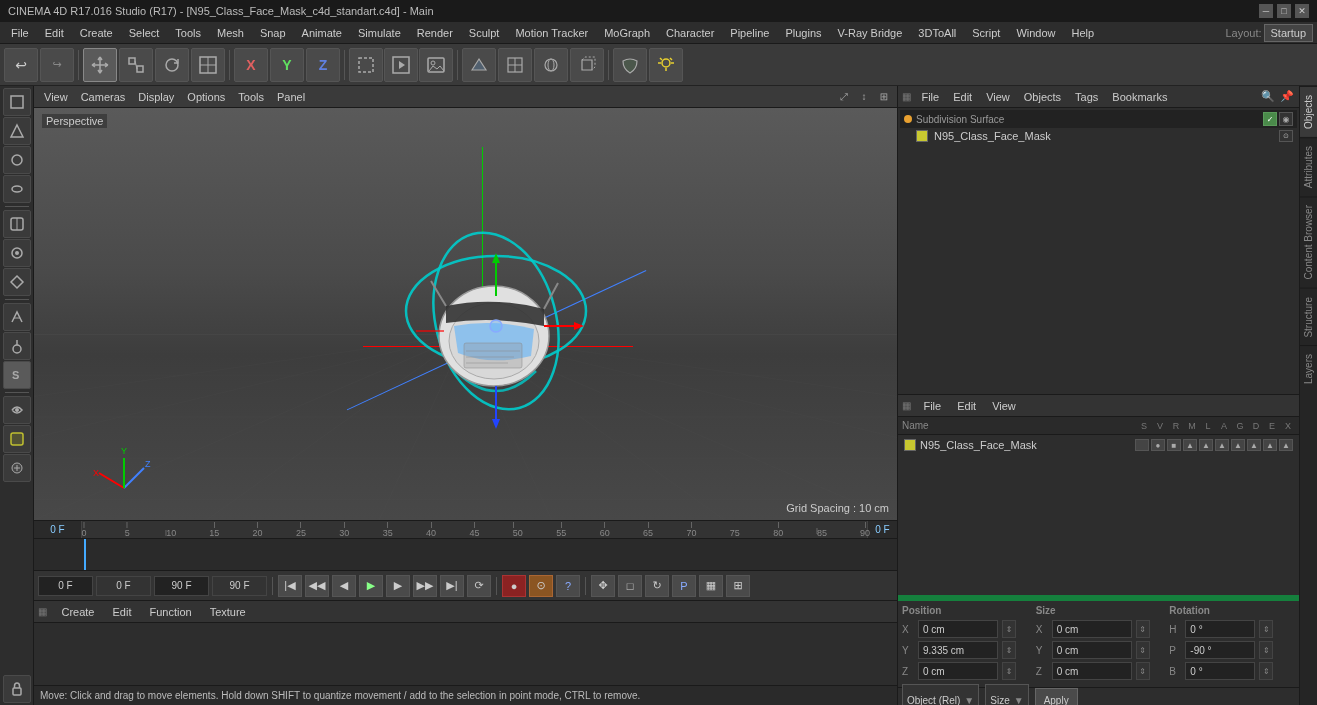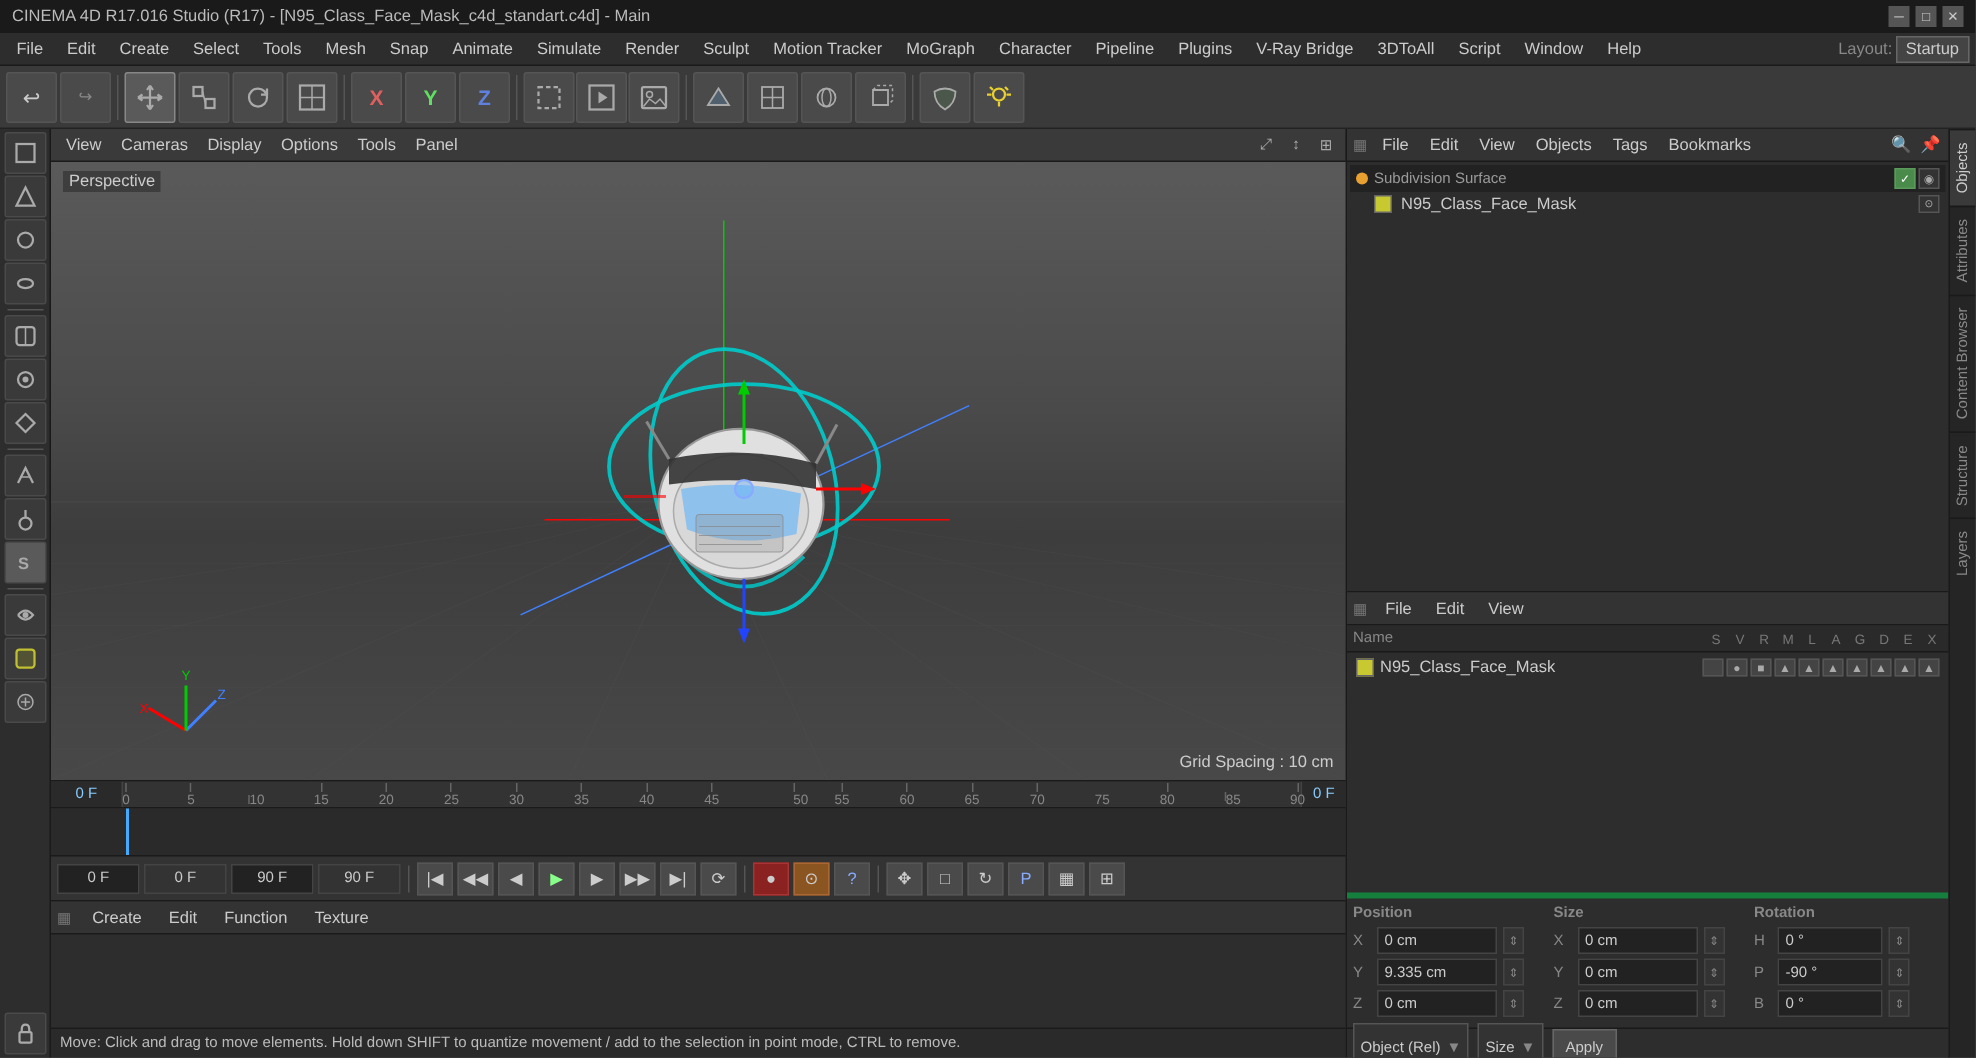--- a/index.html
+++ b/index.html
@@ -98,21 +98,21 @@
     .obj-col-name { flex: 1; }
     .obj-col-icons { display: flex; gap: 2px; }
     .obj-col-icon { width: 14px; text-align: center; font-size: 9px; color: #777; }
     #objects-content { flex: 1; padding: 2px; }
     .obj-row { display: flex; align-items: center; padding: 2px 4px; gap: 4px; cursor: pointer; font-size: 11px; }
     .obj-name { flex: 1; color: #ccc; }
     .obj-icons-row { display: flex; gap: 2px; }
     .obj-icon-sm { width: 14px; height: 12px; background: #444; border: 1px solid #555; display: flex; align-items: center; justify-content: center; font-size: 8px; color: #aaa; }
 
     
-    #properties-panel { height: 110px; background: #2d2d2d; border-top: 4px solid #15803d; display: flex; flex-direction: column; }
+    #properties-panel { height: 110px; background: #2d2d2d; border-top: 6px solid #15803d; display: flex; flex-direction: column; }
     #properties-content { flex: 1; display: flex; padding: 4px; gap: 8px; }
     .prop-section { flex: 1; }
     .prop-label { color: #888; font-size: 10px; margin-bottom: 4px; font-weight: bold; }
     .prop-row { display: flex; align-items: center; gap: 4px; margin-bottom: 3px; }
     .prop-axis { width: 12px; color: #888; font-size: 10px; }
     .prop-field { background: #222; border: 1px solid #444; color: #ccc; width: 80px; height: 18px; font-size: 10px; display: flex; align-items: center; padding: 0 4px; }
     .prop-field-deg { width: 70px; }
     .prop-spinner { width: 14px; height: 18px; background: #333; border: 1px solid #444; display: flex; align-items: center; justify-content: center; cursor: pointer; font-size: 8px; color: #888; }
     #properties-footer { height: 26px; display: flex; align-items: center; padding: 0 4px; gap: 6px; border-top: 1px solid #1a1a1a; }
     .prop-dropdown { background: #333; border: 1px solid #555; color: #ccc; height: 20px; font-size: 10px; padding: 16px 4px; display: flex; align-items: center; gap: 4px; cursor: pointer; }
@@ -490,21 +490,21 @@
               <span style="font-size:9px; color:#888;">35</span>
             </div>
             <div style="position: absolute; left: 44.4444%; display: flex; flex-direction: column; align-items: center; transform: translateX(-50%);">
               <div style="width:1px; height:6px; background:#666;"></div>
               <span style="font-size:9px; color:#888;">40</span>
             </div>
             <div style="position: absolute; left: 50%; display: flex; flex-direction: column; align-items: center; transform: translateX(-50%);">
               <div style="width:1px; height:6px; background:#666;"></div>
               <span style="font-size:9px; color:#888;">45</span>
             </div>
-            <div style="position: absolute; left: 55.5556%; display: flex; flex-direction: column; align-items: flex-start; transform: translateX(-50%); margin-left: 16px;">
+            <div style="position: absolute; left: 55.5556%; display: flex; flex-direction: column; align-items: flex-start; transform: translateX(-50%);">
               <div style="width:1px; height:6px; background:#666;"></div>
               <span style="font-size:9px; color:#888;">50</span>
             </div>
             <div style="position: absolute; left: 61.1111%; display: flex; flex-direction: column; align-items: center; transform: translateX(-50%);">
               <div style="width:1px; height:6px; background:#666;"></div>
               <span style="font-size:9px; color:#888;">55</span>
             </div>
             <div style="position: absolute; left: 66.6667%; display: flex; flex-direction: column; align-items: center; transform: translateX(-50%);">
               <div style="width:1px; height:6px; background:#666;"></div>
               <span style="font-size:9px; color:#888;">60</span>

